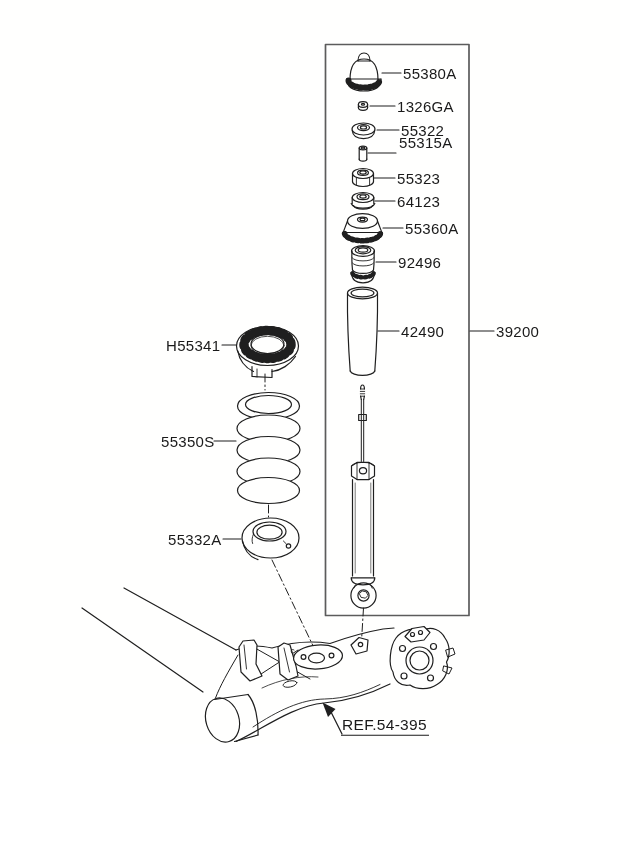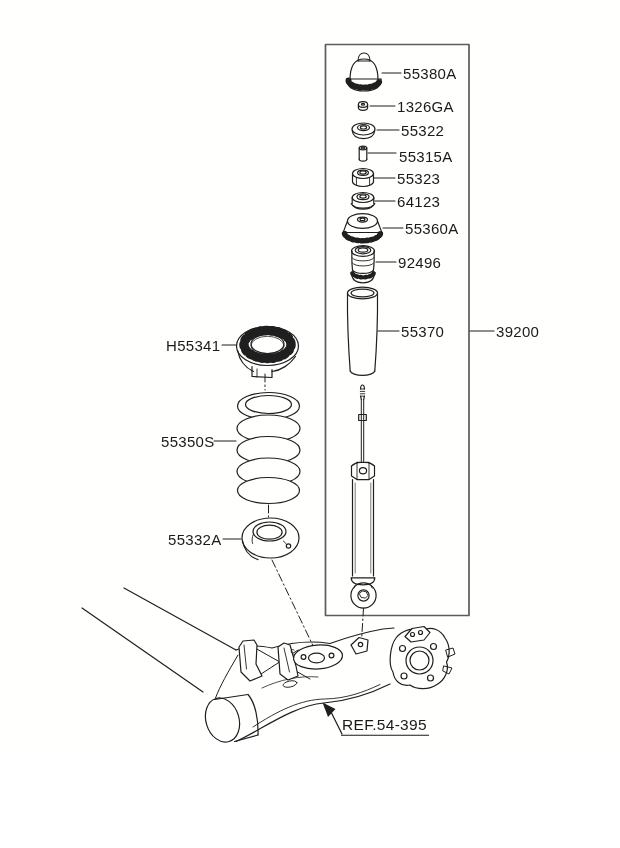--- a/index.html
+++ b/index.html
@@ -230,25 +230,25 @@
     <g>
       <path d="M331,712 L342,734"></path>
       <polygon points="322.5,702.5 328,717 335.5,709" fill="#1f1f1f" stroke="none"></polygon>
     </g>
   </g>
 </svg>
 
 <div class="lbl" style="left:403px;top:73px">55380A</div>
 <div class="lbl" style="left:397px;top:106px">1326GA</div>
 <div class="lbl" style="left:401px;top:130px">55322</div>
-<div class="lbl" style="left:399px;top:156px">55315A</div>
+<div class="lbl" style="left:399px;top:142px">55315A</div>
 <div class="lbl" style="left:397px;top:178px">55323</div>
 <div class="lbl" style="left:397px;top:201px">64123</div>
 <div class="lbl" style="left:405px;top:228px">55360A</div>
 <div class="lbl" style="left:398px;top:262px">92496</div>
-<div class="lbl" style="left:401px;top:331px">55370</div>
+<div class="lbl" style="left:401px;top:331px">42490</div>
 <div class="lbl" style="left:496px;top:331px">39200</div>
 <div class="lbl" style="left:166px;top:345px">H55341</div>
 <div class="lbl" style="left:161px;top:441px">55350S</div>
 <div class="lbl" style="left:168px;top:539px">55332A</div>
 <div class="lbl ref" style="left:341px;top:726px">REF.54-395</div>
 
 </div>
 
 </body></html>

